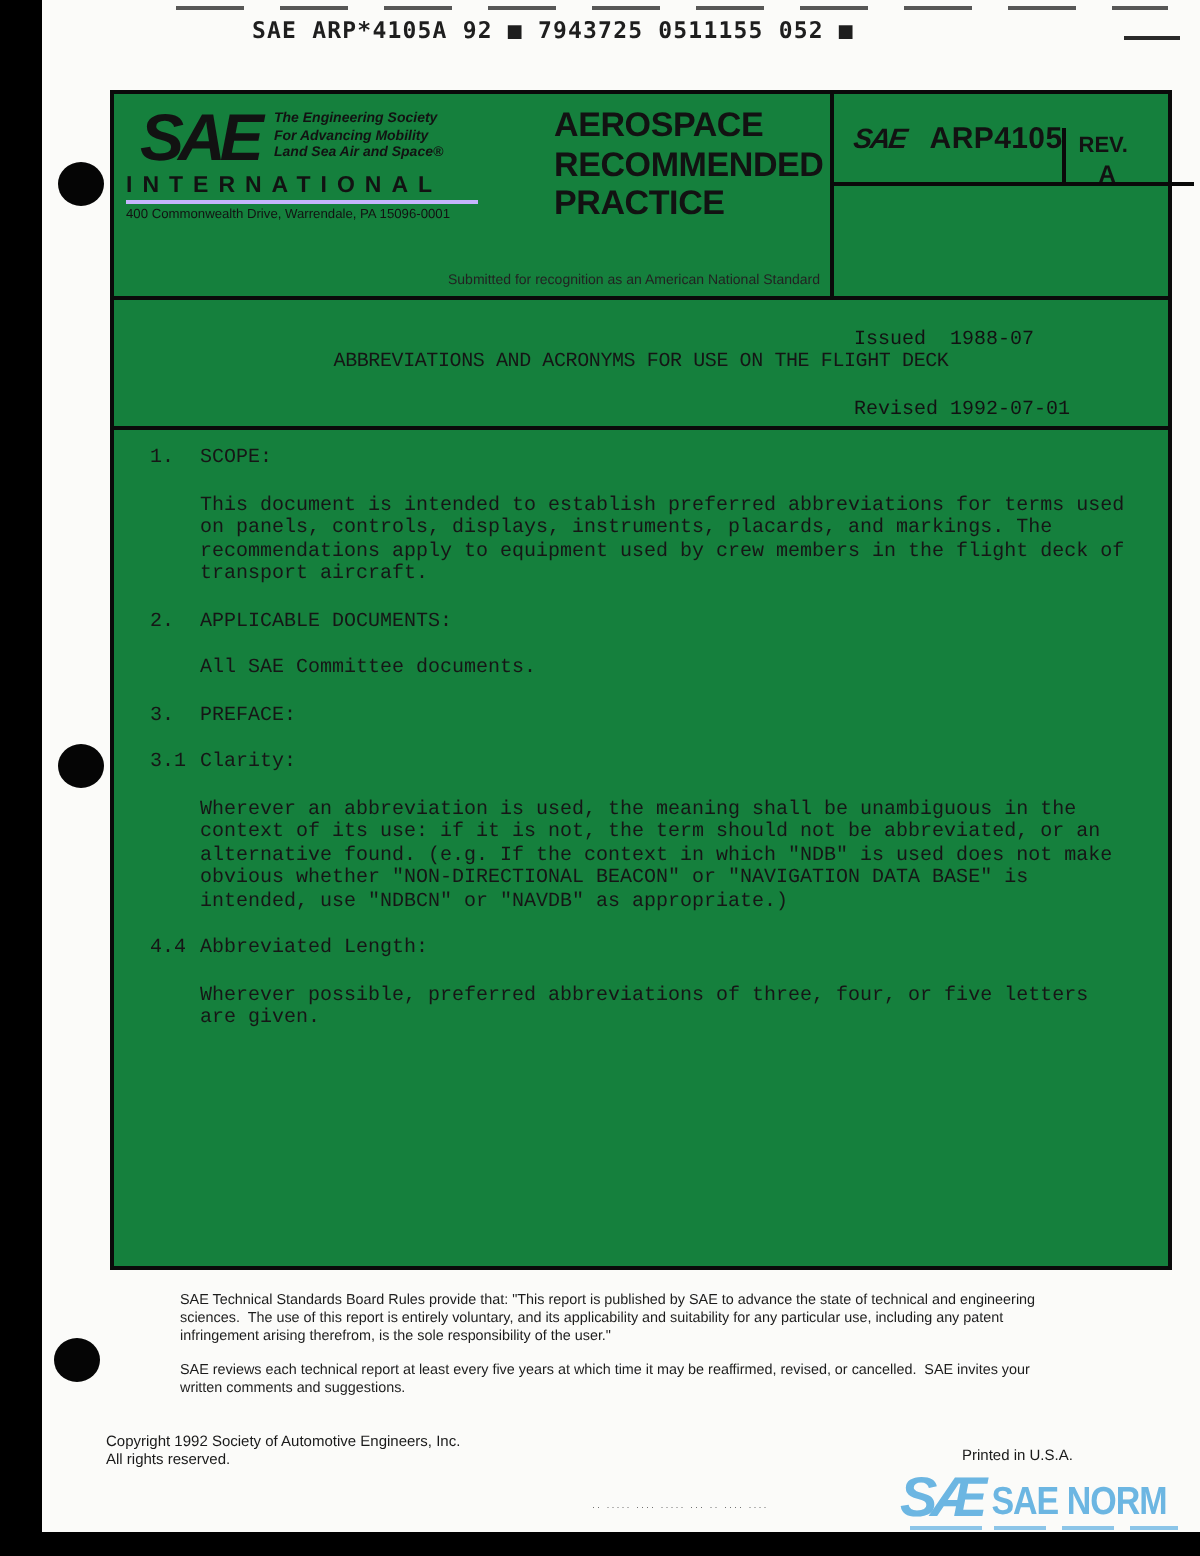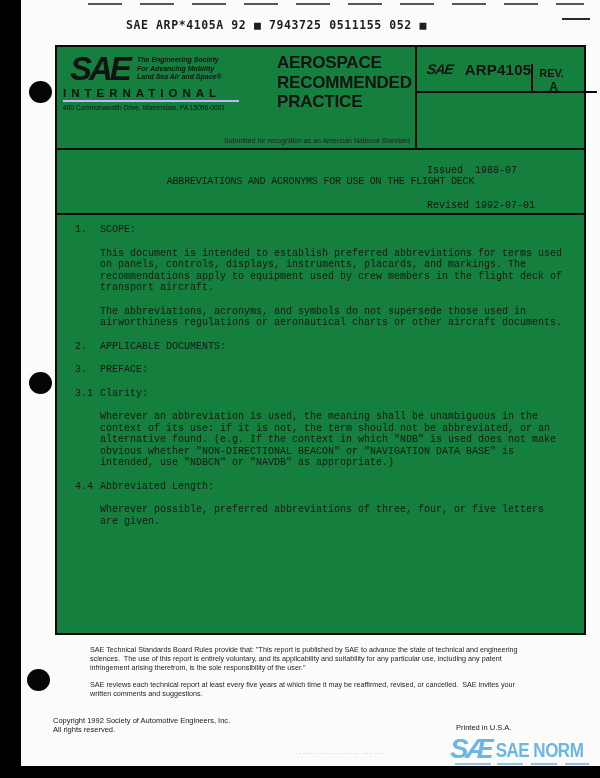--- a/index.html
+++ b/index.html
@@ -8,21 +8,21 @@
   
   .left-strip{position:absolute;left:0;top:0;width:21px;height:778px;background:#000;}
   .bottom-strip{position:absolute;left:0;top:766px;width:600px;height:12px;background:#000;}
   .hole{position:absolute;width:23px;height:22px;border-radius:50%;background:#050505;}
   .hole1{left:29px;top:81px;}
   .hole2{left:29px;top:372px;}
   .hole3{left:27px;top:669px;}
   .top-dashes{position:absolute;left:88px;top:3px;width:496px;height:2px;
       background:repeating-linear-gradient(90deg,#3a3a3a 0 34px,transparent 34px 52px);opacity:.85;}
   .dash-right{position:absolute;left:562px;top:18px;width:28px;height:2px;background:#2a2a2a;}
-  .ocr-line{position:absolute;left:126px;top:18px;font-family:"DejaVu Sans Mono",monospace;
+  .ocr-line{position:absolute;left:126px;top:8px;font-family:"DejaVu Sans Mono",monospace;
       font-size:11.5px;font-weight:bold;letter-spacing:.6px;color:#1e1e1e;white-space:pre;}
   
   .doc-box{position:absolute;left:55px;top:45px;width:531px;height:590px;
       border:2.5px solid #0a0a0a;background:#15803d;box-sizing:border-box;}
   .hdr{position:relative;height:101px;border-bottom:2px solid #0a0a0a;display:flex;}
   .hdr-left{position:relative;width:358px;border-right:2px solid #0a0a0a;flex:none;}
   .hdr-right{position:relative;flex:1;display:flex;flex-direction:column;}
   .hdr-right-top{height:44px;border-bottom:2px solid #0a0a0a;display:flex;}
   .desig{flex:1;display:flex;align-items:center;padding-left:10px;}
   .desig-sae{font-style:italic;font-weight:900;font-size:14px;letter-spacing:-1px;
@@ -55,21 +55,21 @@
   .sec{display:flex;margin-top:12px;}
   .sec.first{margin-top:0;}
   .sec-num{width:25px;flex:none;}
   .para{margin:12px 0 0 25px;white-space:pre-line;width:478px;}
   
   .fineprint{position:absolute;white-space:pre;font-size:7.2px;line-height:8.8px;color:#1d1d1d;}
   .board-rules{left:90px;top:646px;}
   .review-note{left:90px;top:681px;}
   .copyright{position:absolute;left:53px;top:716px;font-size:7.5px;line-height:9px;
       white-space:pre-line;color:#1a1a1a;}
-  .printed{position:absolute;left:456px;top:723px;font-size:7.5px;color:#1a1a1a;}
+  .printed{position:absolute;left:481px;top:723px;font-size:7.5px;color:#1a1a1a;}
   .microprint{position:absolute;left:296px;top:751px;font-size:4.5px;letter-spacing:1px;
       color:#5a5a5a;filter:blur(.2px);white-space:pre;}
   
   .norm-logo{position:absolute;left:450px;top:735px;display:flex;align-items:flex-start;
       color:#6cb6e2;}
   .norm-sae{font-size:28px;line-height:27px;font-weight:900;font-style:italic;
       letter-spacing:-3px;}
   .norm-text{font-size:17px;font-weight:900;letter-spacing:-.5px;margin:6px 0 0 5px;
       transform:scaleY(1.15);}
   .norm-bar1{position:absolute;left:455px;top:763px;width:36px;height:2px;background:#8cc5e8;}
@@ -132,27 +132,26 @@
     <div class="body-band">
 
       <div class="sec first">
         <span class="sec-num">1.</span>
         <span>SCOPE:</span>
       </div>
       <div class="para">This document is intended to establish preferred abbreviations for terms used
 on panels, controls, displays, instruments, placards, and markings.  The
 recommendations apply to equipment used by crew members in the flight deck of
 transport aircraft.</div>
-      <div class="para">The abbreviations, acronyms, and symbols do not supersede those used in
-airworthiness regulations or aeronautical charts or other aircraft documents.</div>
 
       <div class="sec">
         <span class="sec-num">2.</span>
         <span>APPLICABLE DOCUMENTS:</span>
       </div>
+      <div class="para">All SAE Committee documents.</div>
 
       <div class="sec">
         <span class="sec-num">3.</span>
         <span>PREFACE:</span>
       </div>
 
       <div class="sec">
         <span class="sec-num">3.1</span>
         <span>Clarity:</span>
       </div>

